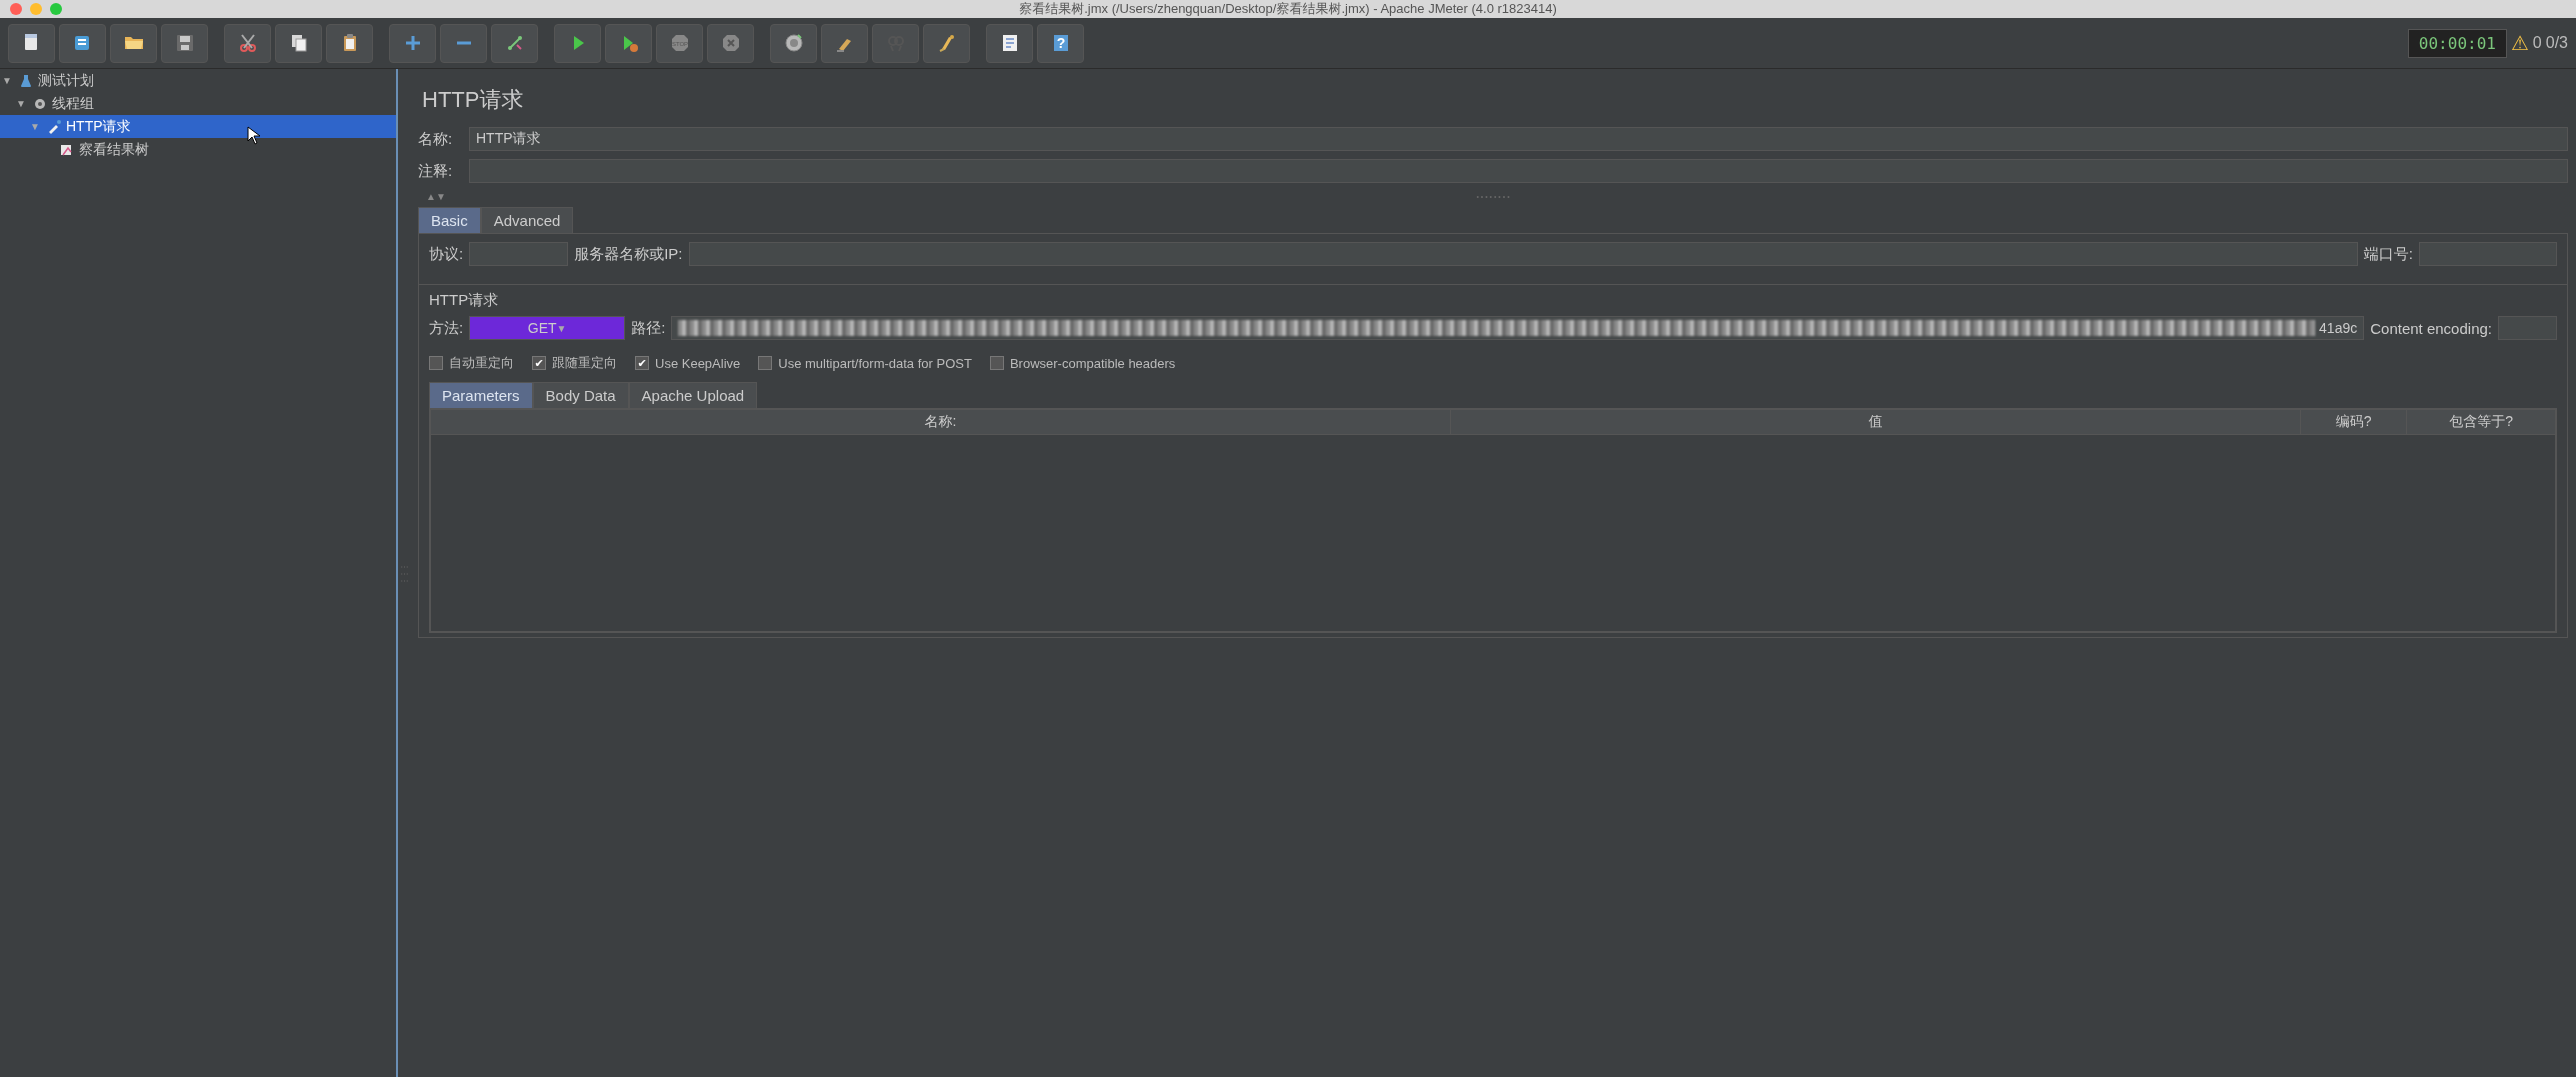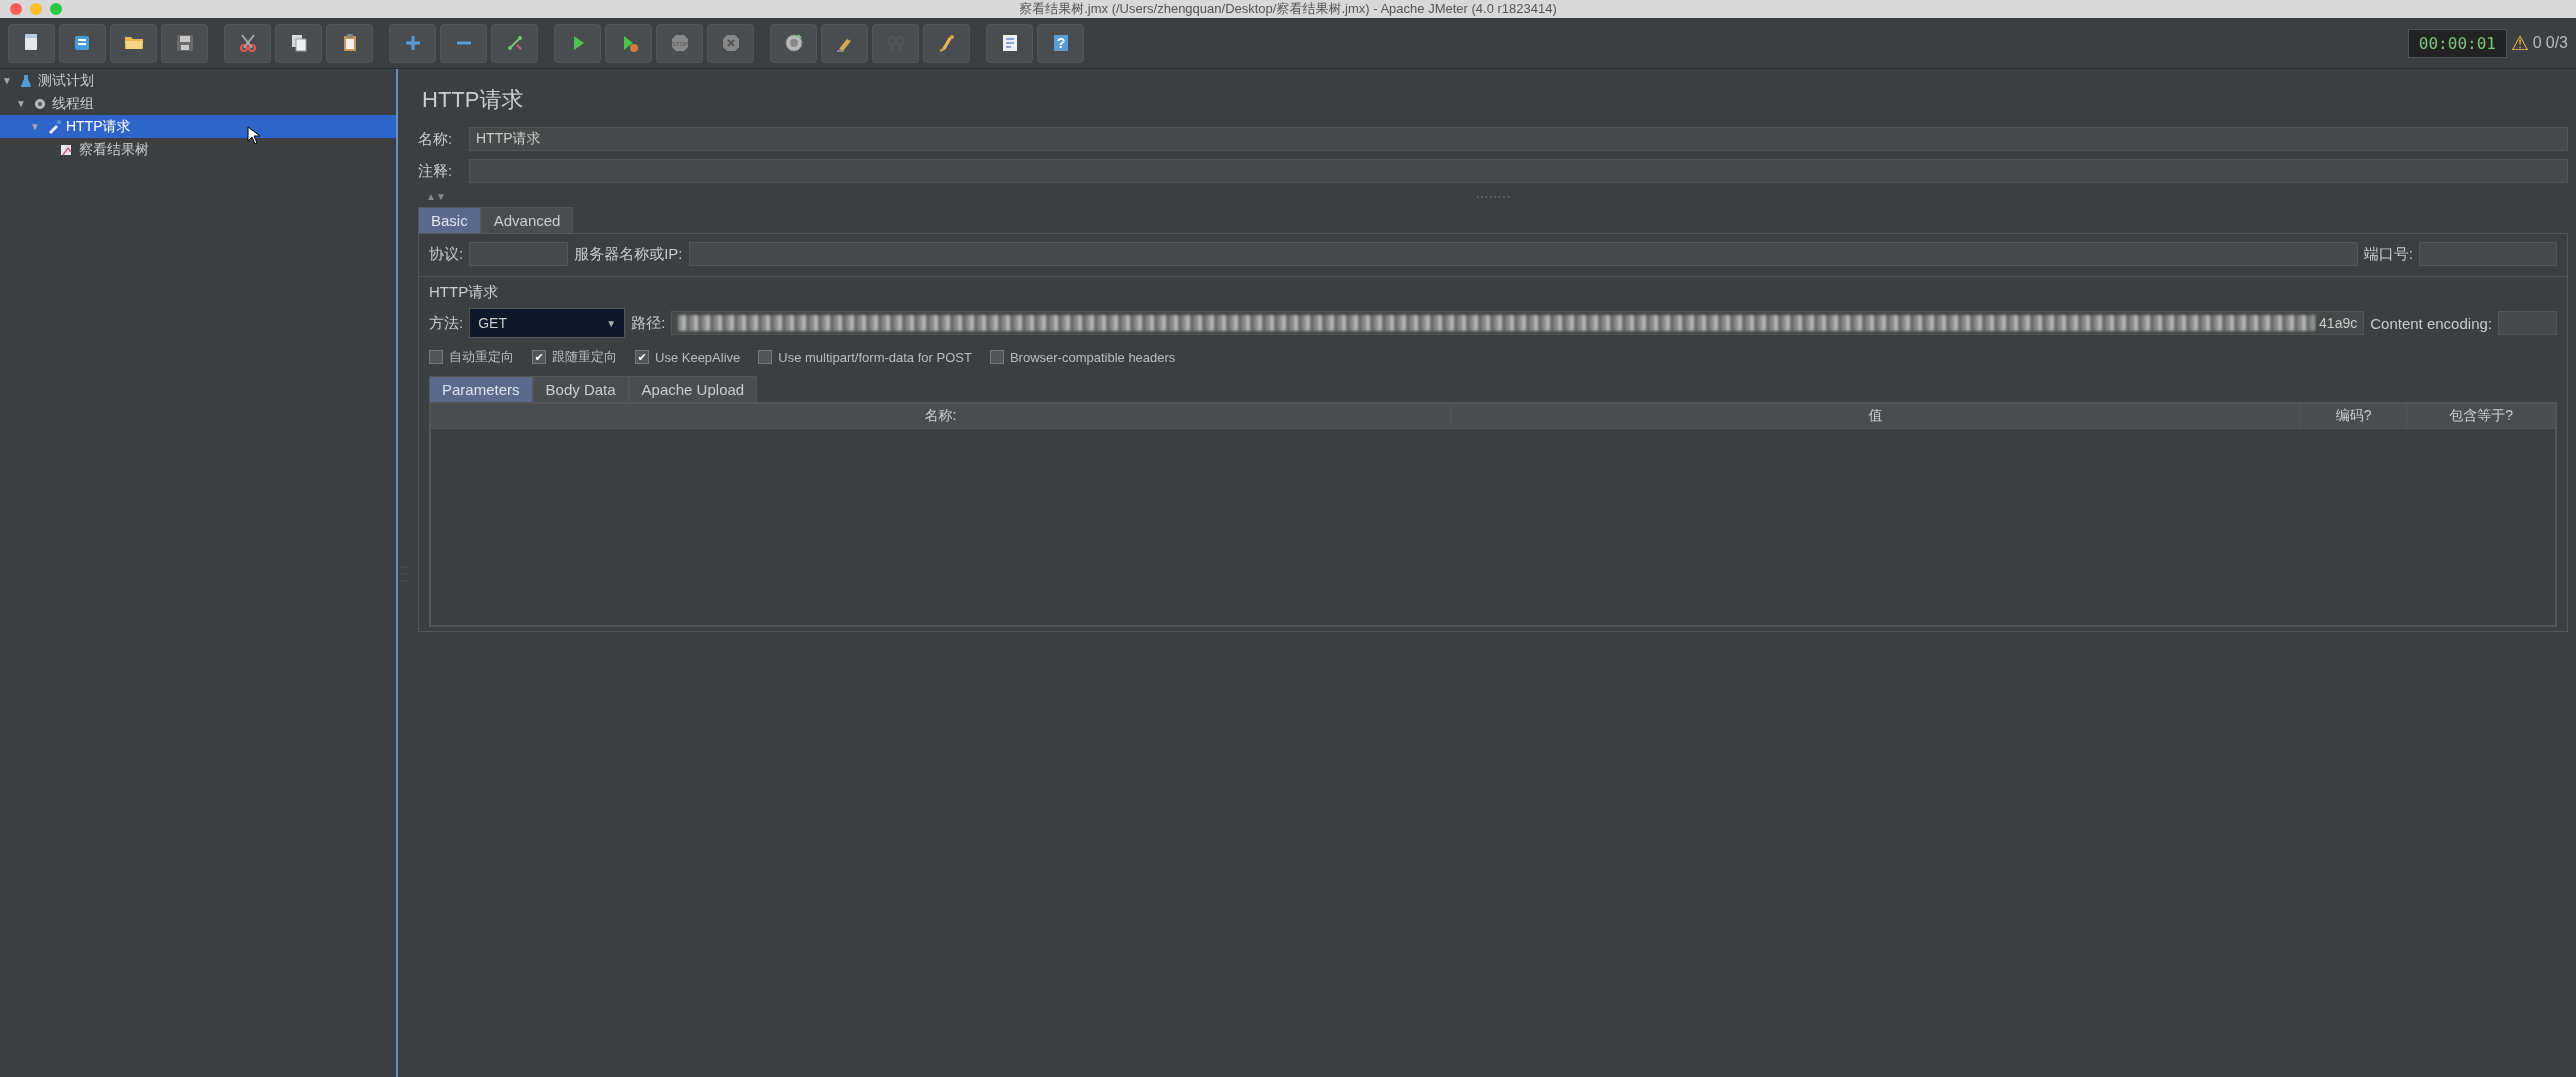--- a/index.html
+++ b/index.html
@@ -35,24 +35,24 @@
 .form-label { width: 51px; color: #ccc; font-size: 15px; }
 .form-input { flex: 1; height: 24px; background: #45494a; border: 1px solid #555; color: #ccc; padding: 0 6px; font-size: 14px; }
 .collapse-bar { display: flex; align-items: center; justify-content: center; height: 10px; position: relative; margin: 2px 0; }
 .collapse-arrows { position: absolute; left: 8px; color: #888; font-size: 10px; }
 .collapse-dots { color: #666; font-size: 7px; letter-spacing: 0; }
 .tabs { display: flex; margin-top: 6px; }
 .tab { padding: 4px 12px; background: #4a4d4f; color: #ccc; font-size: 15px; border: 1px solid #555; cursor: pointer; }
 .tab.active { background: #5a6a8a; color: #dde4f0; }
 .fieldset { border: 1px solid #555; margin-top: -1px; padding: 8px 10px 4px; }
 .fieldset-title { color: #ccc; font-size: 15px; margin-bottom: 6px; margin-top: -2px; }
-.field-row { display: flex; align-items: center; gap: 6px; margin-bottom: 6px; }
+.field-row { display: flex; align-items: center; gap: 6px; margin-bottom: 14px; }
 .flabel { color: #ccc; font-size: 15px; }
 .finput { height: 24px; background: #45494a; border: 1px solid #555; color: #ccc; padding: 0 6px; font-size: 14px; }
-.select { display: flex; align-items: center; justify-content: space-between; width: 156px; height: 30px; background: #0f172a; border: 1px solid #555; color: #ccc; padding: 0 8px; font-size: 14px; cursor: pointer; }
+.select { display: flex; align-items: center; justify-content: center; width: 156px; height: 24px; background: #6d28d9; border: 1px solid #555; color: #ccc; padding: 0 8px; font-size: 14px; cursor: pointer; }
 .select-arrow { color: #aaa; font-size: 10px; }
 .check-row { display: flex; align-items: center; gap: 18px; margin-top: 10px; flex-wrap: wrap; }
 .check { display: flex; align-items: center; gap: 6px; color: #bbb; font-size: 13px; }
 .checkbox { width: 14px; height: 14px; background: #555; border: 1px solid #777; display: inline-flex; align-items: center; justify-content: center; font-size: 11px; color: #fff; }
 .checkbox.checked::after { content: "✔"; }
 .subtabs { display: flex; margin-top: 10px; }
 .params-header { text-align: center; color: #ccc; font-size: 15px; padding: 8px 0; }
 .table { width: 100%; border-collapse: collapse; }
 .table th { background: #4a4d4f; border: 1px solid #555; color: #ccc; font-weight: normal; font-size: 14px; padding: 3px 6px; }
 .table-body { height: 197px; background: #3c3f41; border: 1px solid #555; border-top: none; }

